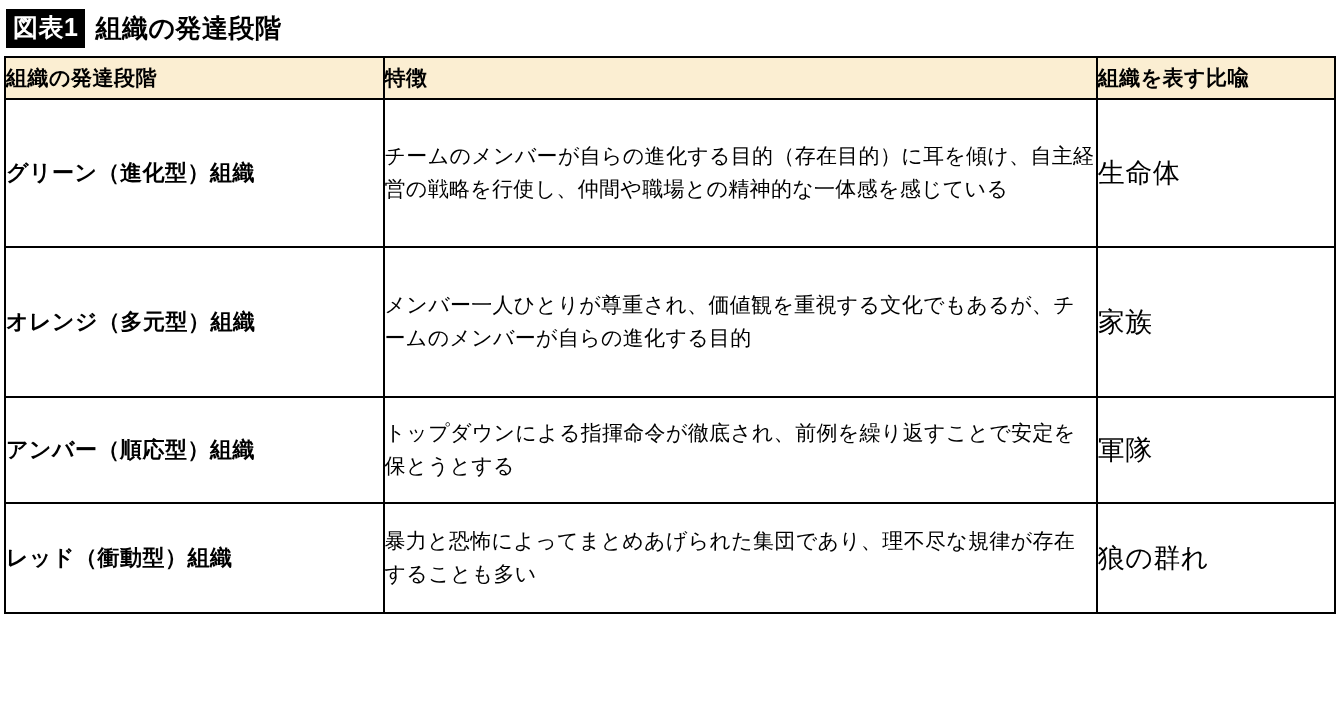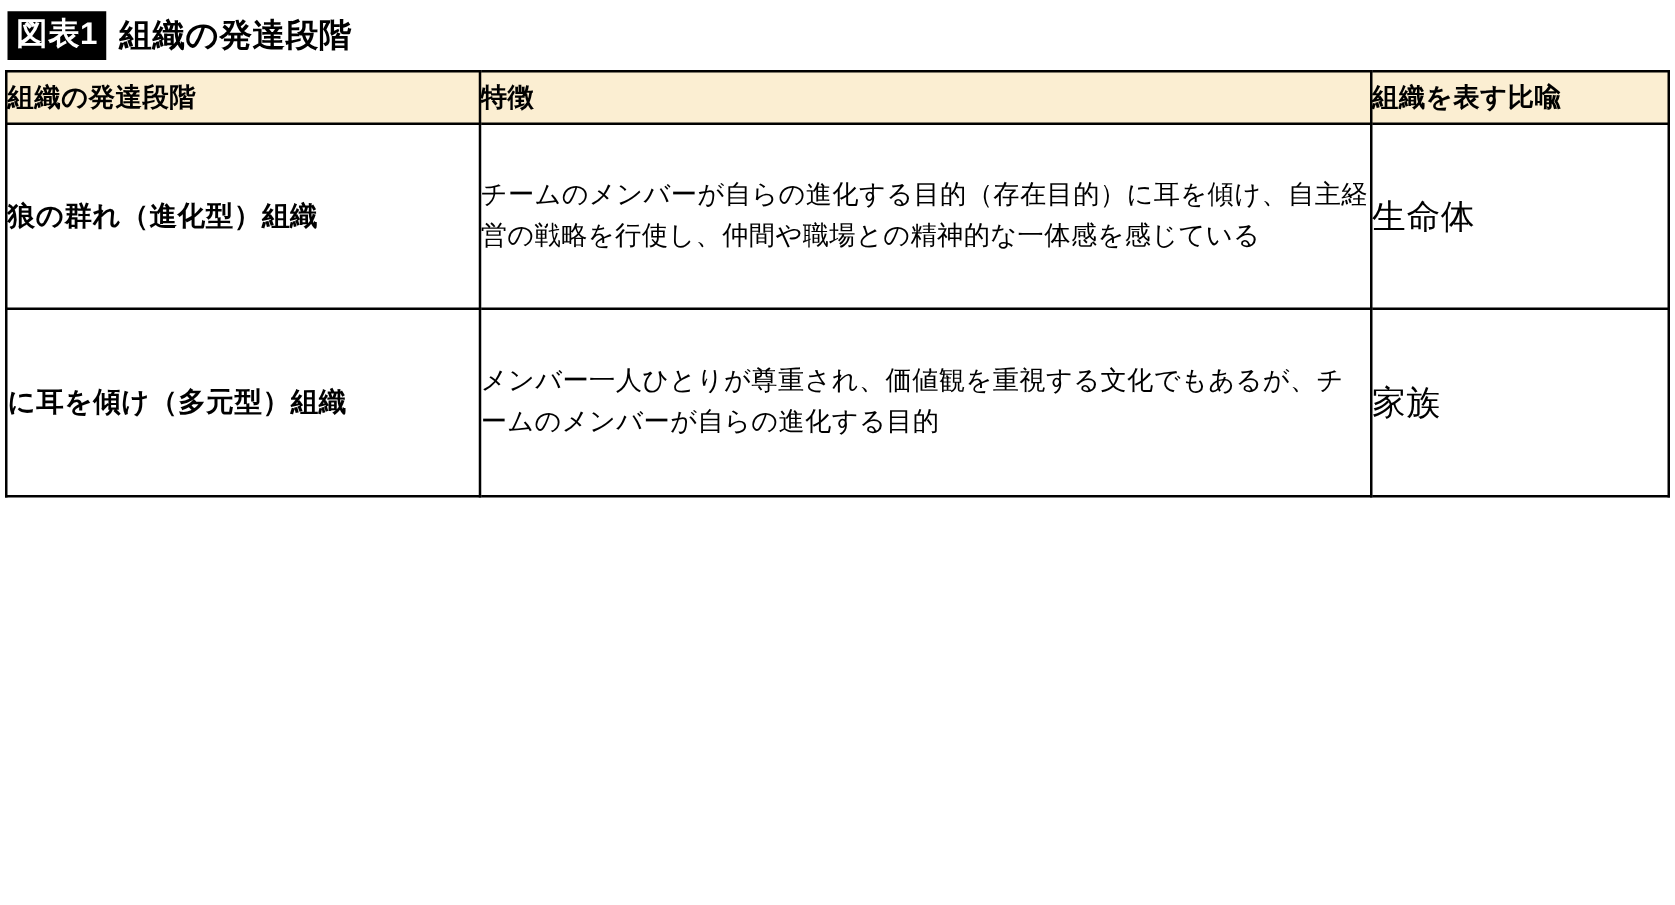--- a/index.html
+++ b/index.html
@@ -117,25 +117,35 @@
     </colgroup>
     <thead>
       <tr>
         <th>組織の発達段階</th>
         <th>特徴</th>
         <th>組織を表す比喩</th>
       </tr>
     </thead>
     <tbody>
       <tr class="r-teal">
-        <td class="stage">狼の群れ（進化型）組織</td>
+        <td class="stage">グリーン（進化型）組織</td>
         <td class="feature">チームのメンバーが自らの進化する目的（存在目的）に耳を傾け、自主経営の戦略を行使し、仲間や職場との精神的な一体感を感じている</td>
         <td class="metaphor">生命体</td>
       </tr>
       <tr class="r-green">
-        <td class="stage">に耳を傾け（多元型）組織</td>
+        <td class="stage">オレンジ（多元型）組織</td>
         <td class="feature">メンバー一人ひとりが尊重され、価値観を重視する文化でもあるが、チームのメンバーが自らの進化する目的</td>
         <td class="metaphor">家族</td>
+      </tr>
+      <tr class="r-amber">
+        <td class="stage">アンバー（順応型）組織</td>
+        <td class="feature">トップダウンによる指揮命令が徹底され、前例を繰り返すことで安定を保とうとする</td>
+        <td class="metaphor">軍隊</td>
+      </tr>
+      <tr class="r-red">
+        <td class="stage">レッド（衝動型）組織</td>
+        <td class="feature">暴力と恐怖によってまとめあげられた集団であり、理不尽な規律が存在することも多い</td>
+        <td class="metaphor">狼の群れ</td>
       </tr>
     </tbody>
   </table>
 
 </div>
 
 </body></html>

